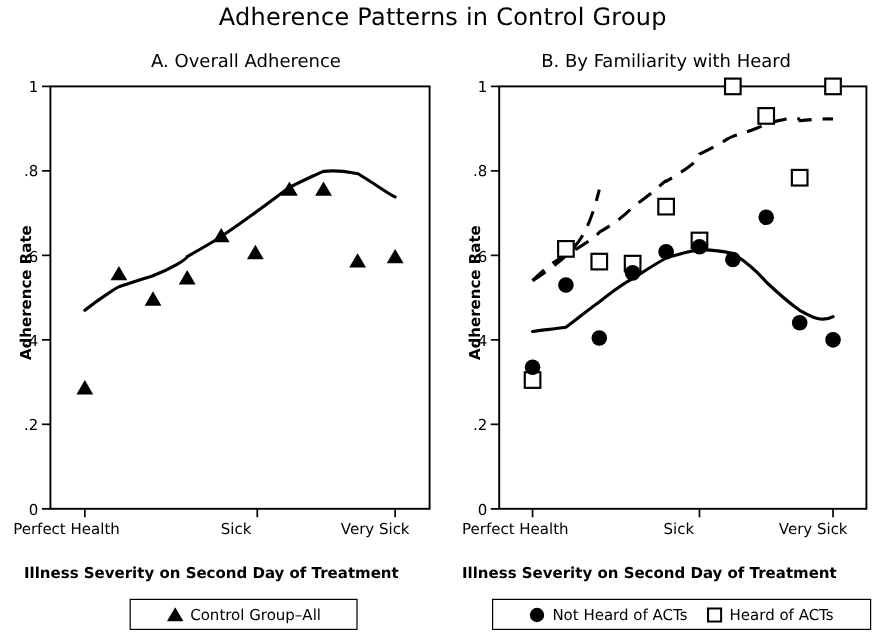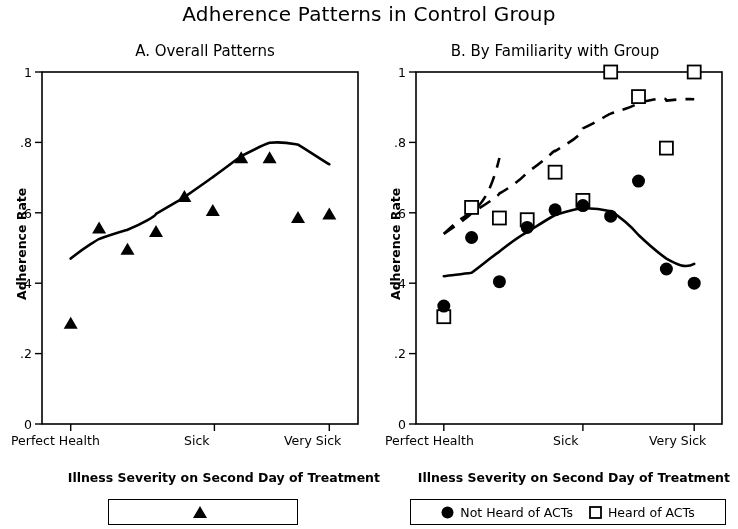--- a/index.html
+++ b/index.html
@@ -43,21 +43,21 @@
     font-size: 12.5px;
     font-weight: bold;
     transform: rotate(-90deg);
     transform-origin: left top;
     white-space: nowrap;
   }
   .axis-label-x {
     position: absolute;
     font-size: 12.5px;
     font-weight: bold;
-    text-align: right;
+    text-align: left;
     white-space: nowrap;
   }
   .tick-label-y {
     position: absolute;
     font-size: 12.5px;
     text-align: right;
     white-space: nowrap;
   }
   .tick-label-x {
     position: absolute;
@@ -110,22 +110,22 @@
   .marker-filled { fill: #000000; }
   .marker-open { fill: #ffffff; stroke: #000000; stroke-width: 1.8; }
 </style>
 </head>
 <body>
 
 <div id="figure">
 
   <div class="main-title">Adherence Patterns in Control Group</div>
 
-  <div class="panel-title" id="title-a">A. Overall Patterns</div>
-  <div class="panel-title" id="title-b">B. By Familiarity with Group</div>
+  <div class="panel-title" id="title-a">A. Overall Adherence</div>
+  <div class="panel-title" id="title-b">B. By Familiarity with Heard</div>
 
   <svg id="plot-a" width="738" height="529" style="position:absolute;left:0;top:0;pointer-events:none;">
 
     <rect class="plot-frame" x="42" y="72" width="316" height="352"></rect>
 
     <g>
       <line class="tickmark" x1="35" y1="424" x2="42" y2="424"></line>
       <line class="tickmark" x1="35" y1="353.6" x2="42" y2="353.6"></line>
       <line class="tickmark" x1="35" y1="283.2" x2="42" y2="283.2"></line>
       <line class="tickmark" x1="35" y1="212.8" x2="42" y2="212.8"></line>
@@ -174,20 +174,21 @@
 
   <div class="axis-label-x" style="left:20px; top:470px; width:360px;">Illness Severity on Second Day of Treatment</div>
 
   <div class="legend-box" style="left:108px; top:499px; width:190px; height:26px;">
     <div class="legend-entry">
       <span class="glyph">
         <svg width="14" height="12" viewBox="0 0 14 12">
             <polygon points="7,0 0,12 14,12" fill="#000"></polygon>
           </svg>
       </span>
+      <span>Control Group–All</span>
     </div>
   </div>
 
   <svg id="plot-b" width="738" height="529" style="position:absolute;left:0;top:0;pointer-events:none;">
 
     <rect class="plot-frame" x="416" y="72" width="306" height="352"></rect>
 
     <g>
       <line class="tickmark" x1="409" y1="424" x2="416" y2="424"></line>
       <line class="tickmark" x1="409" y1="353.6" x2="416" y2="353.6"></line>

